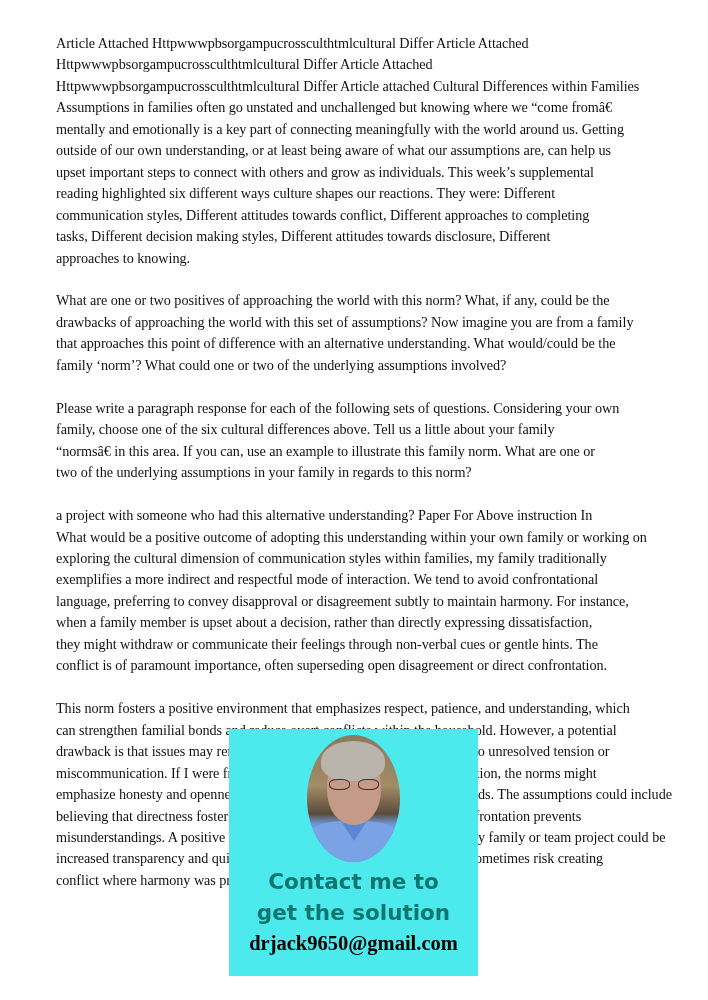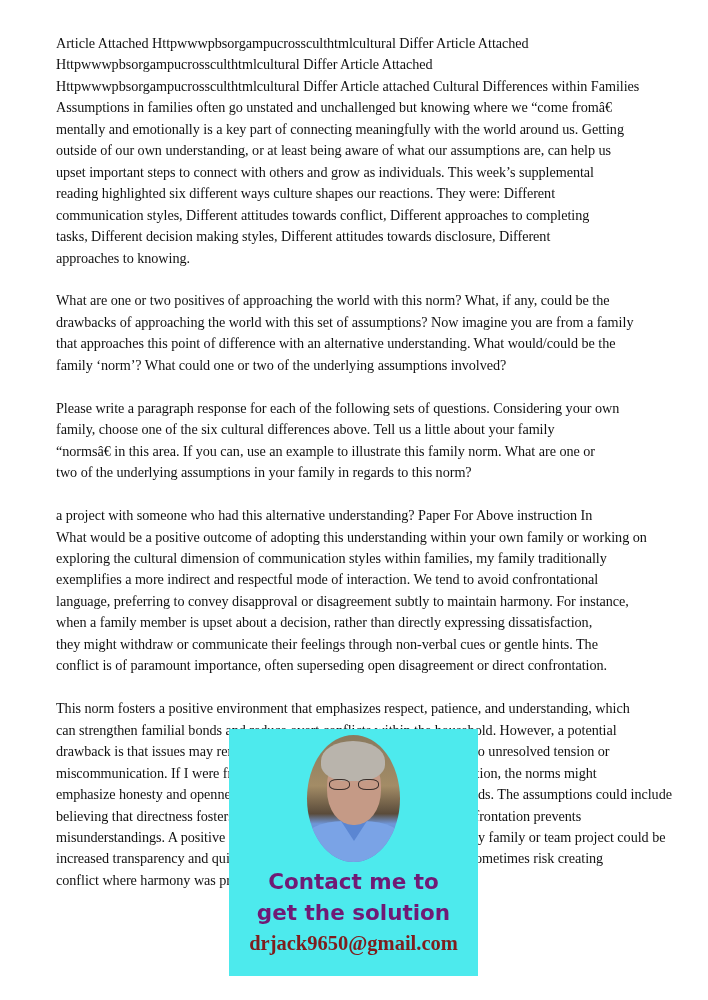--- a/index.html
+++ b/index.html
@@ -106,33 +106,33 @@
     .ad-heading {
       position: absolute;
       left: 0;
       top: 137px;
       width: 249px;
       text-align: center;
       font-family: "DejaVu Sans", "Liberation Sans", sans-serif;
       font-weight: bold;
       font-size: 21.5px;
       line-height: 31px;
-      color: #701a75;
+      color: #0f766e;
     }
     .ad-email {
       position: absolute;
       left: 0;
       top: 201px;
       width: 249px;
       text-align: center;
       font-family: "Liberation Serif", "DejaVu Serif", serif;
       font-weight: bold;
       font-size: 20.5px;
       line-height: 26px;
-      color: #7f1d1d;
+      color: #000000;
     }
   </style>
 </head>
 <body>
 
 <div class="page">
   <div class="para">
     <span class="line">Article Attached Httpwwwpbsorgampucrossculthtmlcultural Differ Article Attached</span>
     <span class="line">Httpwwwpbsorgampucrossculthtmlcultural Differ Article Attached</span>
     <span class="line">Httpwwwpbsorgampucrossculthtmlcultural Differ Article attached Cultural Differences within Families</span>

